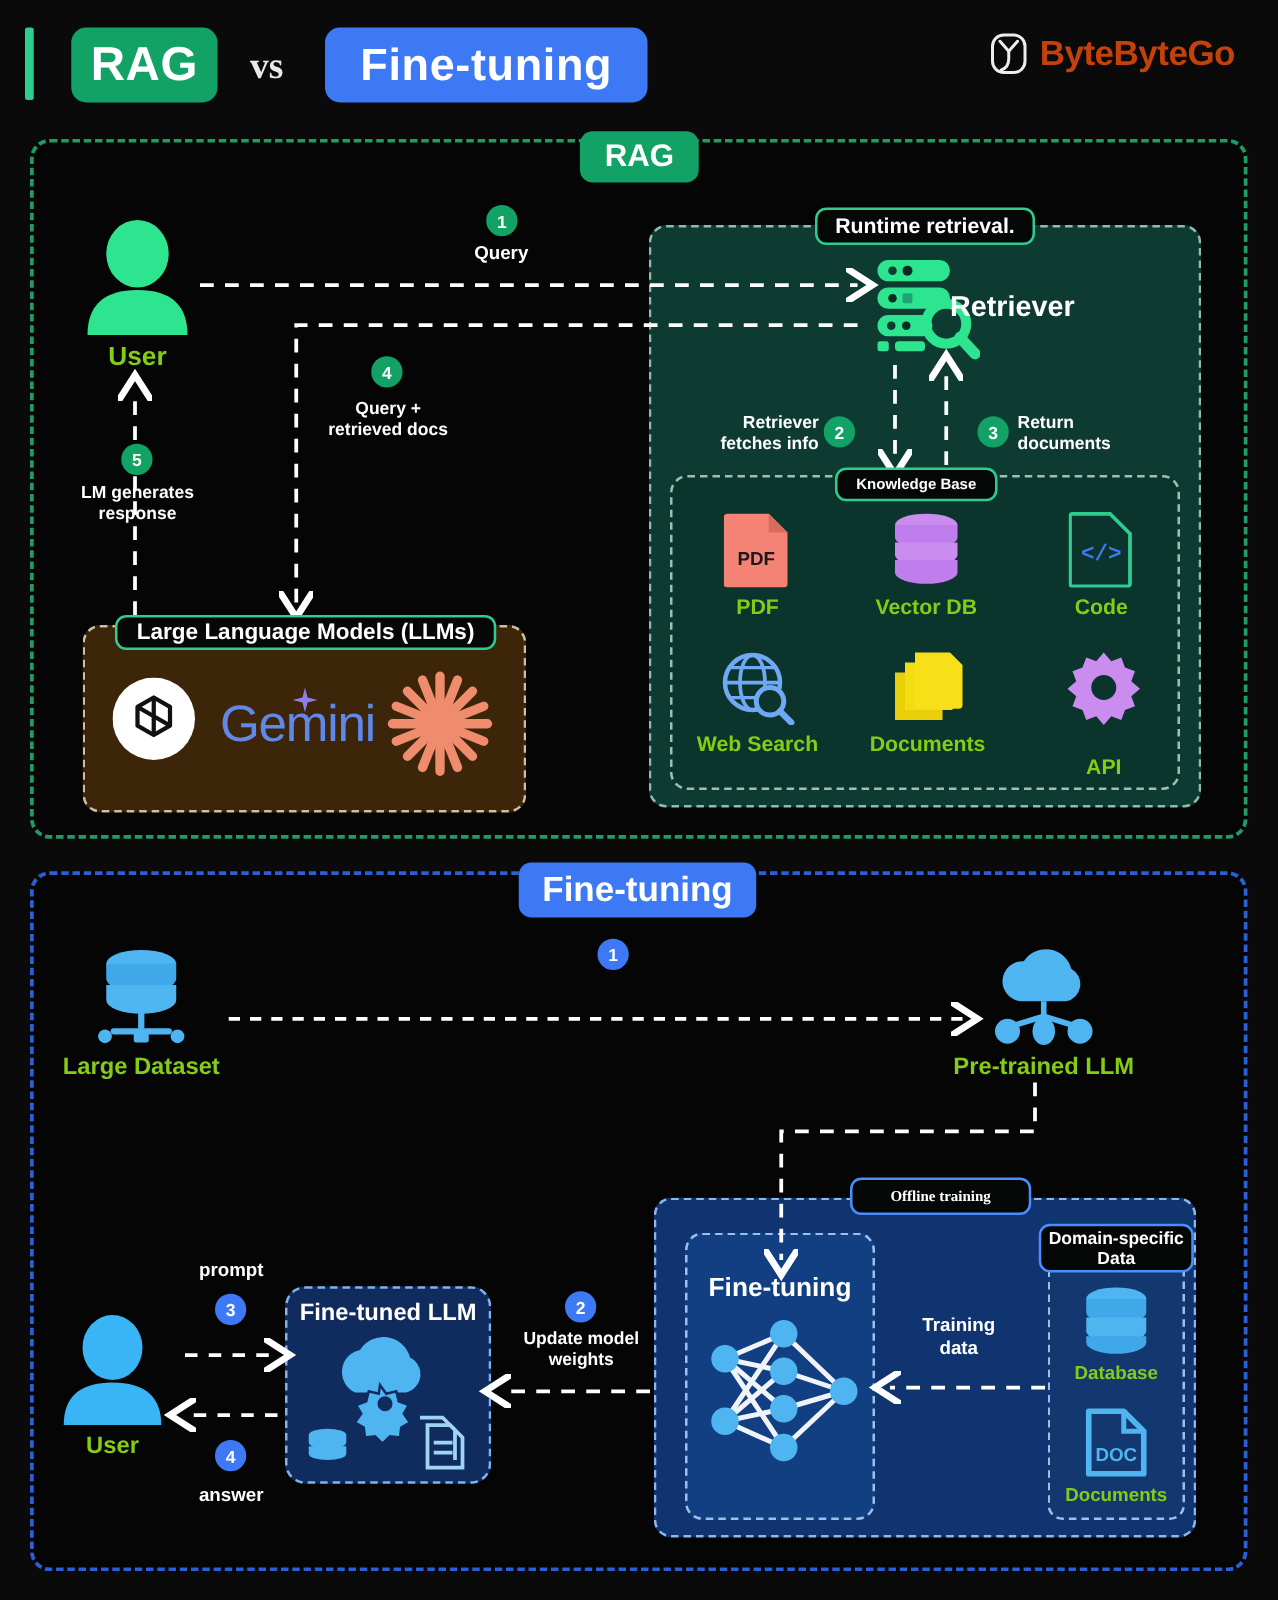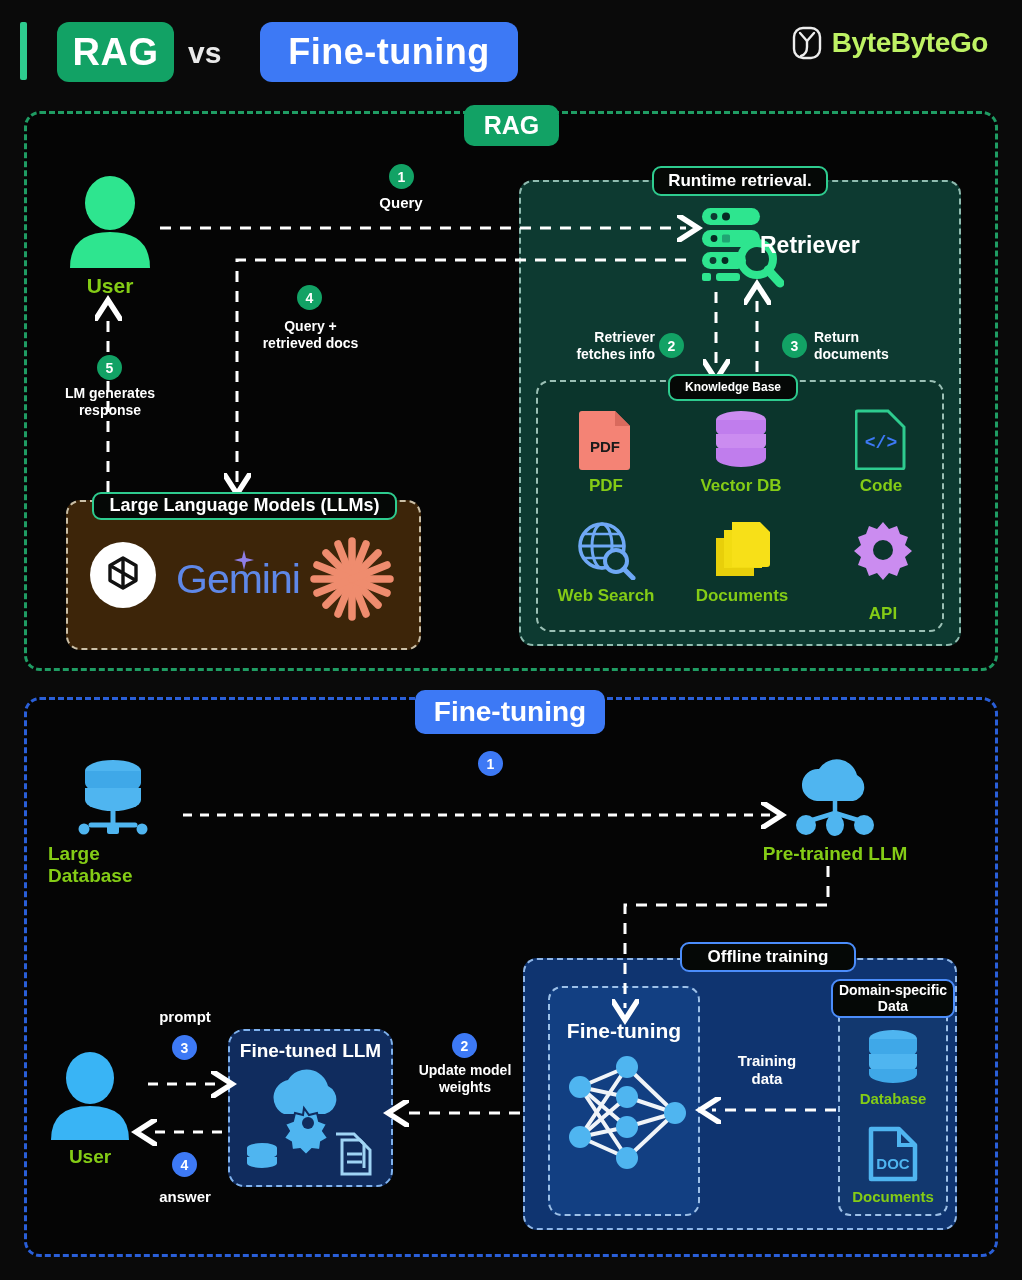--- a/index.html
+++ b/index.html
@@ -10,25 +10,25 @@
     color:#fff; overflow:hidden; position:relative;
   }
   .stage { position:absolute; inset:0; }
 
   
   .header { position:absolute; left:0; top:0; width:1022px; height:100px; }
   .accent-bar { position:absolute; left:20px; top:22px; width:7px; height:58px; background:#2ecc8f; border-radius:2px; }
   .pill { position:absolute; display:flex; align-items:center; justify-content:center;
           border-radius:12px; font-weight:bold; color:#fff; letter-spacing:.5px; }
   .pill-rag { left:57px; top:22px; width:117px; height:60px; background:#12a265; font-size:38px; }
-  .vs { position:absolute; left:188px; top:36px; font-size:30px; font-weight:bold; color:#e9e9e9; }
+  .vs { position:absolute; left:200px; top:36px; font-size:30px; font-weight:bold; color:#e9e9e9;font-family:Liberation Serif, serif; }
   .pill-ft { left:260px; top:22px; width:258px; height:60px; background:#3d79f5; font-size:36px; }
   .logo { position:absolute; right:34px; top:26px; display:flex; align-items:center; gap:10px; }
   .logo-mark { width:30px; height:34px; }
-  .logo-text { font-size:28px; font-weight:bold; color:#bef264; letter-spacing:-.4px; }
+  .logo-text { font-size:28px; font-weight:bold; color:#c2410c; letter-spacing:-.4px; }
 
   
   .panel { position:absolute; border-radius:16px; }
   .panel-rag { left:24px; top:111px; width:974px; height:560px;
                border:3px dashed #1f9c63; background:#050505; }
   .panel-ft  { left:24px; top:697px; width:974px; height:560px;
                border:3px dashed #2a5fd8; background:#050505; }
 
   .panel-title { position:absolute; display:flex; align-items:center; justify-content:center;
                  border-radius:10px; font-weight:bold; color:#fff; z-index:6; }
@@ -54,21 +54,21 @@
 
   
   .tag { position:absolute; display:flex; align-items:center; justify-content:center;
          text-align:center; font-weight:bold; color:#fff; border-radius:9px; z-index:7;
          background:#050806; line-height:1.08; }
   .tag-green { border:2px solid #2ecc8f; }
   .tag-blue  { border:2px solid #4b8dfb; }
   .tag-runtime { left:652px; top:166px; width:176px; height:30px; font-size:17px; }
   .tag-kb      { left:668px; top:374px; width:130px; height:27px; font-size:12px; }
   .tag-llm     { left:92px; top:492px; width:305px; height:28px; font-size:18px; }
-  .tag-offline { left:680px; top:942px; width:176px; height:30px; font-size:17px; }
+  .tag-offline { left:680px; top:942px; width:145px; height:30px; font-size:12px;font-family:Liberation Serif, serif; }
   .tag-domain  { left:831px; top:979px; width:124px; height:39px; font-size:14px; flex-direction:column; }
 
   
   .cap { position:absolute; text-align:center; font-weight:bold; color:#fff; line-height:1.2; }
 
   .step { position:absolute; width:25px; height:25px; border-radius:50%;
           display:flex; align-items:center; justify-content:center;
           font-size:14px; font-weight:bold; color:#fff; z-index:5; }
   .step-g { background:#12a265; }
   .step-b { background:#3d79f5; }
@@ -331,21 +331,21 @@
     <svg width="78" height="80" viewBox="0 0 78 80">
       <ellipse cx="39" cy="14" rx="28" ry="11" fill="#4fb5f0"></ellipse>
       <path d="M11 14 v12 a28 11 0 0 0 56 0 v-12" fill="#3fa8e8"></path>
       <path d="M11 31 v12 a28 11 0 0 0 56 0 v-12" fill="#4fb5f0"></path>
       <line x1="39" y1="52" x2="39" y2="66" stroke="#4fb5f0" stroke-width="5"></line>
       <line x1="17" y1="68" x2="61" y2="68" stroke="#4fb5f0" stroke-width="5" stroke-linecap="round"></line>
       <circle cx="10" cy="72" r="5.5" fill="#4fb5f0"></circle>
         <circle cx="68" cy="72" r="5.5" fill="#4fb5f0"></circle>
       <rect x="33" y="68" width="12" height="9" rx="2" fill="#4fb5f0"></rect>
     </svg>
-    <div class="lbl" style="font-size:19px;">Large Database</div>
+    <div class="lbl" style="font-size:19px;">Large Dataset</div>
   </div>
 
   <div class="icon-cell" style="left:760px; top:755px; width:150px;">
     <svg width="88" height="82" viewBox="0 0 88 82">
       <path d="M26 46 a16 16 0 0 1 2 -32 a21 21 0 0 1 38 6 a14 14 0 0 1 -4 26z" fill="#4fb5f0"></path>
       <line x1="44" y1="46" x2="44" y2="58" stroke="#4fb5f0" stroke-width="4.5"></line>
       <line x1="44" y1="58" x2="18" y2="66" stroke="#4fb5f0" stroke-width="4.5" stroke-linecap="round"></line>
       <line x1="44" y1="58" x2="70" y2="66" stroke="#4fb5f0" stroke-width="4.5" stroke-linecap="round"></line>
       <circle cx="15" cy="70" r="10" fill="#4fb5f0"></circle>
       <ellipse cx="44" cy="70" rx="9" ry="11" fill="#4fb5f0"></ellipse>

